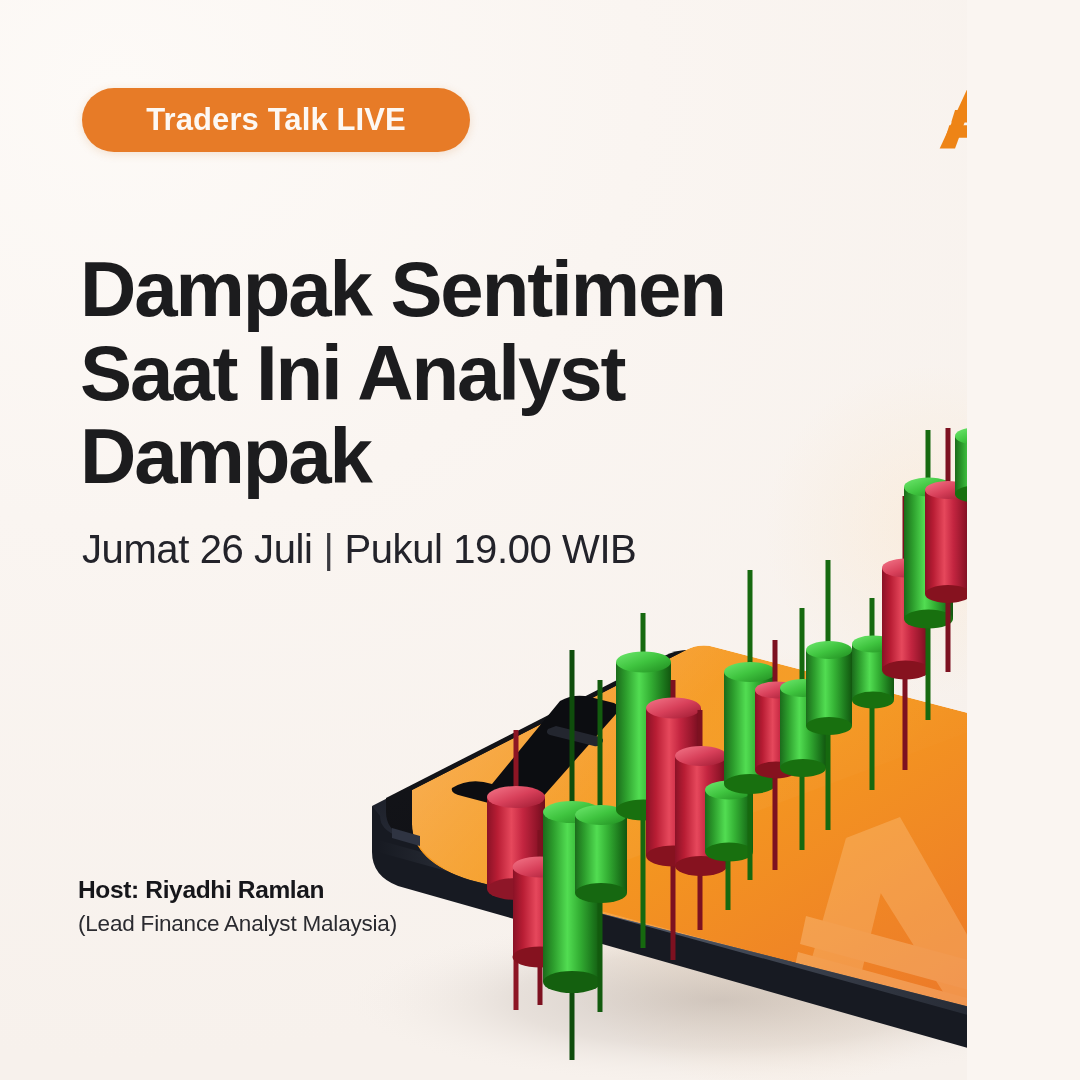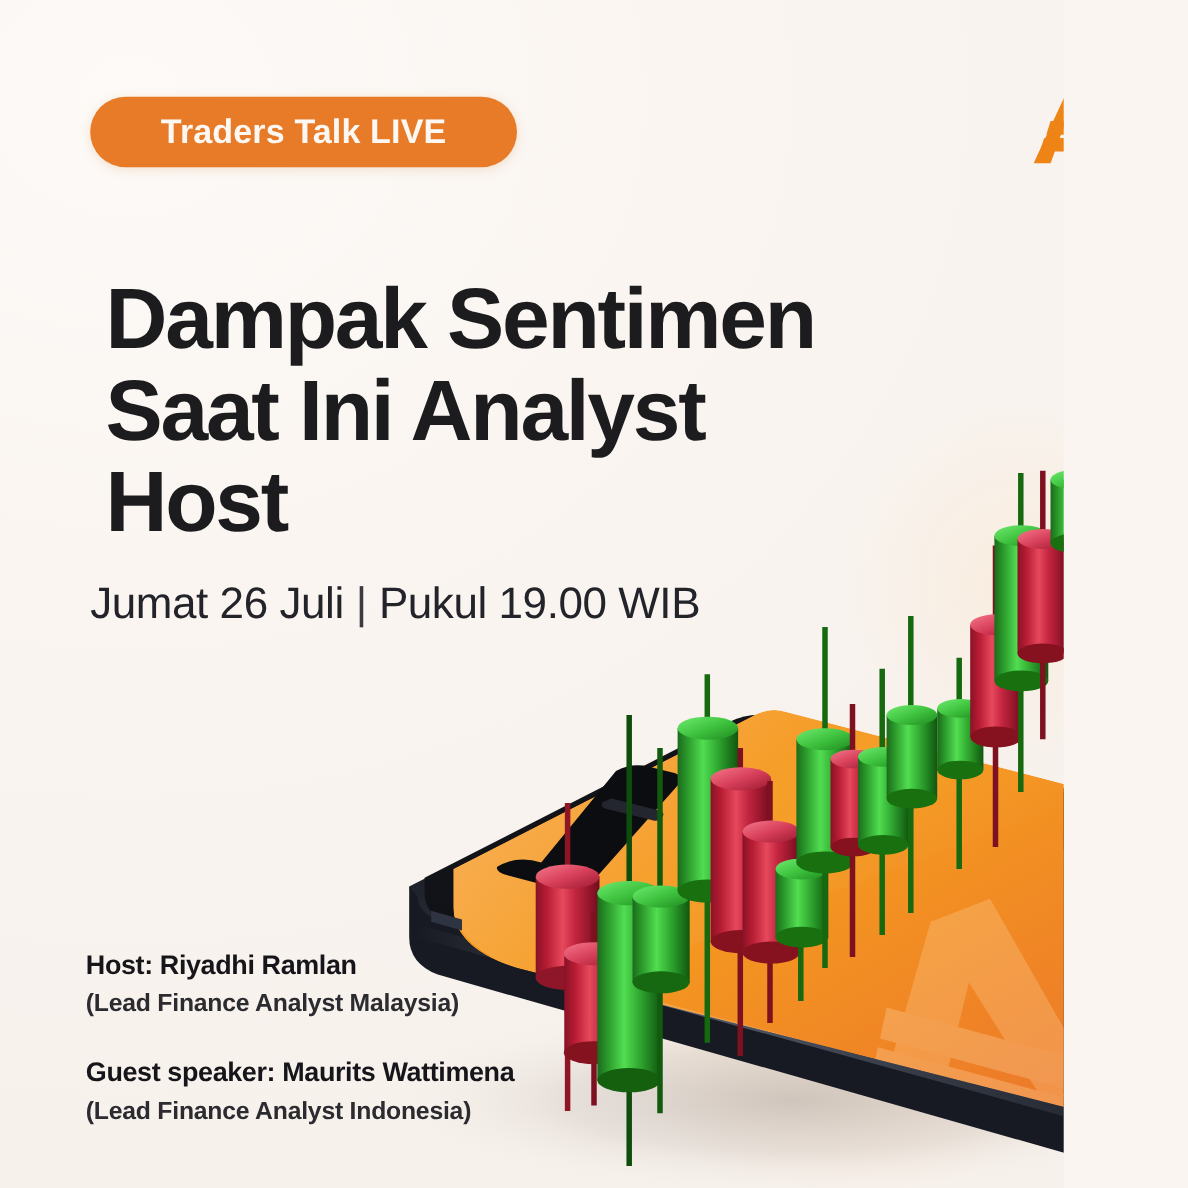--- a/index.html
+++ b/index.html
@@ -37,21 +37,21 @@
     border-radius:34px;
     box-shadow:0 2px 10px rgba(200,110,30,.18);
   }
   #badge span{
     color:#fdf8f3;font-size:31px;font-weight:bold;
     letter-spacing:.1px;white-space:nowrap;
   }
 
   
   #headline{
-    position:absolute;left:96px;top:196px;width:760px;
+    position:absolute;left:80px;top:196px;width:760px;
     color:#1c1c1e;
     font-size:78px;font-weight:bold;line-height:1.07;
     letter-spacing:-2.1px;
   }
   #headline .ln{display:block;white-space:nowrap;}
 
   
   #schedule{
     position:absolute;left:82px;top:511px;
     color:#23232a;
@@ -60,28 +60,28 @@
     margin-top:16px;
   }
   #schedule .sep{
     display:inline-block;
     margin:0 11px;
     color:#3a3a40;font-weight:300;
   }
 
   
   #speakers{position:absolute;left:78px;top:862px;}
-  .sp-block{margin-bottom:33px;}
+  .sp-block{margin-bottom:33px;margin-top:12px;}
   .sp-block:last-child{margin-bottom:0;}
   .sp-name{
     color:#16161a;font-size:24.5px;font-weight:bold;
     letter-spacing:-.35px;line-height:1.3;white-space:nowrap;
   }
   .sp-role{
-    color:#2b2b30;font-size:22.5px;font-weight:700;
+    color:#2b2b30;font-size:22.5px;font-weight:400;
     letter-spacing:-.2px;line-height:1.35;margin-top:3px;white-space:nowrap;
   }
 
   
   #logo{position:absolute;left:932px;top:62px;width:96px;height:96px;}
 
   
   #art{position:absolute;left:0;top:0;width:1080px;height:1080px;pointer-events:none;}
   #art svg{display:block;}
 </style>
@@ -337,34 +337,30 @@
   </svg>
   </div>
 
   <div id="badge">
     <span>Traders Talk LIVE</span>
   </div>
 
   <h1 id="headline">
     <span class="ln">Dampak Sentimen</span>
     <span class="ln">Saat Ini Analyst</span>
-    <span class="ln">Host</span>
+    <span class="ln">Dampak</span>
   </h1>
 
   <div id="schedule"><span>Jumat 26 Juli</span><span class="sep">|</span><span>Pukul 19.00 WIB</span></div>
 
   <div id="speakers">
     <div class="sp-block">
       <div class="sp-name">Host: Riyadhi Ramlan</div>
       <div class="sp-role">(Lead Finance Analyst Malaysia)</div>
     </div>
-    <div class="sp-block">
-      <div class="sp-name">Guest speaker: Maurits Wattimena</div>
-      <div class="sp-role">(Lead Finance Analyst Indonesia)</div>
-    </div>
   </div>
 
   <div id="logo">
     <svg viewBox="0 0 100 100" width="96" height="96" xmlns="http://www.w3.org/2000/svg">
       <g fill="#ee8416">
 
         <path d="M48 8 h8 l30 82 h-16 L46 26 Z"></path>
 
         <path d="M46 8 h8 L24 90 H8 Z"></path>
 

